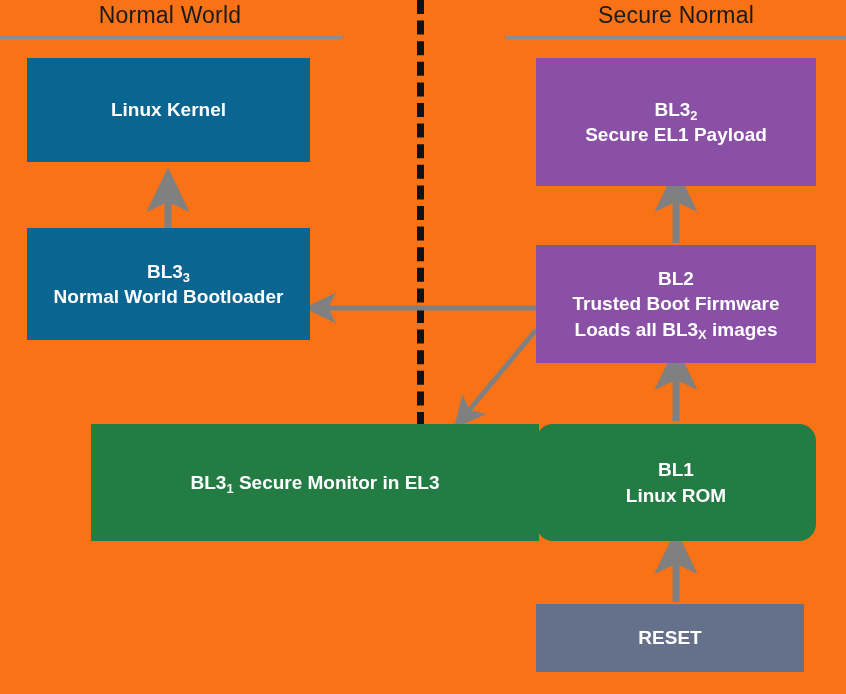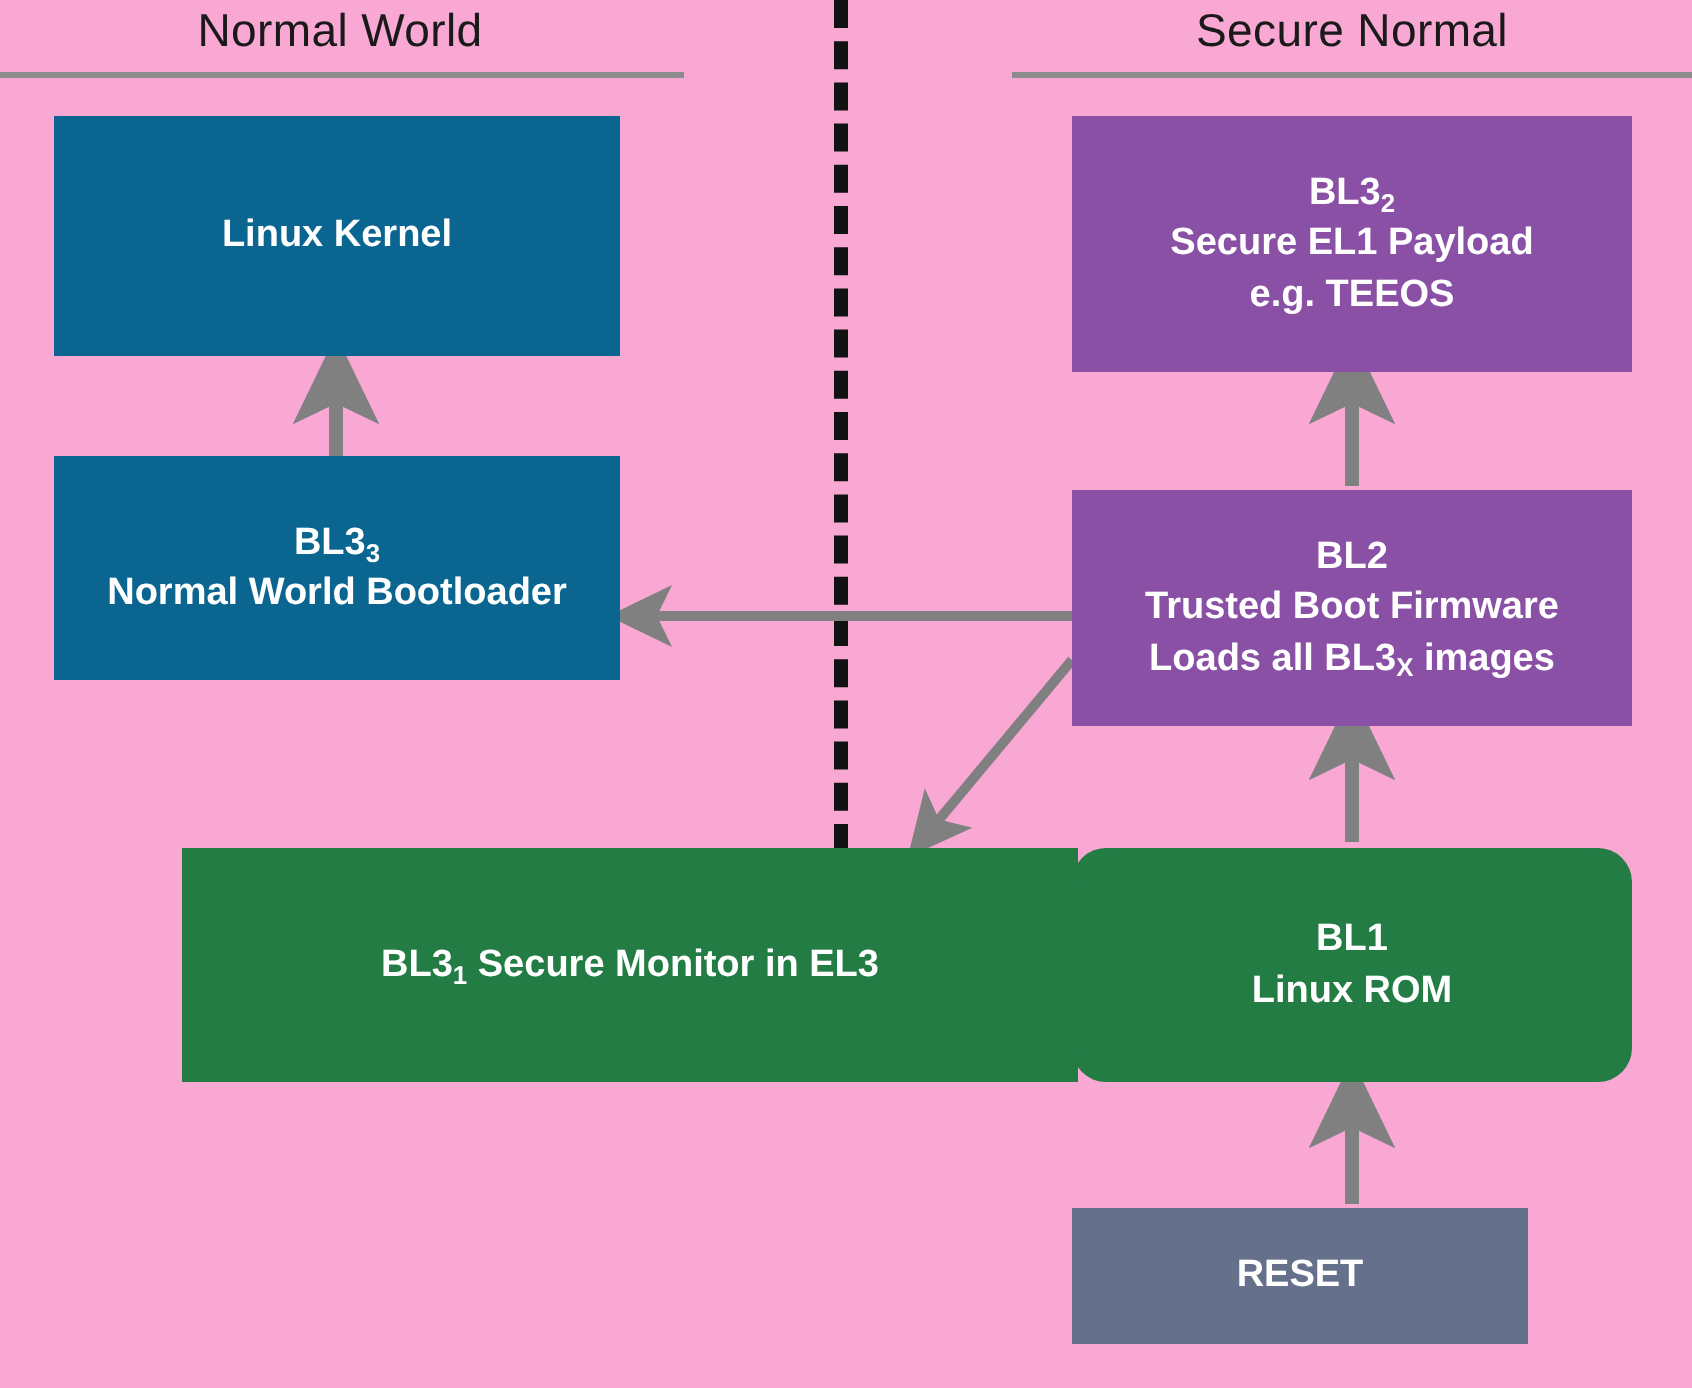--- a/index.html
+++ b/index.html
@@ -7,21 +7,21 @@
     padding: 0;
     background: #ffffff;
   }
   body {
     font-family: "Liberation Sans", sans-serif;
   }
   #canvas {
     position: relative;
     width: 846px;
     height: 694px;
-    background: #f9a8d4;
+    background: #f97316;
     overflow: hidden;
   }
   .hdr-label {
     position: absolute;
     text-align: center;
     font-size: 23px;
     font-weight: 400;
     color: #1a1a1a;
     letter-spacing: 0.2px;
     white-space: nowrap;
@@ -98,47 +98,46 @@
 
     <line x1="676" y1="243" x2="676" y2="194" stroke="#808080" stroke-width="7" marker-end="url(#ah)"></line>
 
     <line x1="536" y1="308" x2="323" y2="308" stroke="#808080" stroke-width="5" marker-end="url(#ah)"></line>
 
     <line x1="536" y1="330" x2="466" y2="414" stroke="#808080" stroke-width="5" marker-end="url(#ah)"></line>
 
     <line x1="168" y1="240" x2="168" y2="194" stroke="#808080" stroke-width="7" marker-end="url(#ah)"></line>
   </svg>
 
-  <div class="node c-blue" style="left:27px; top:58px; width:283px; height:120px;">
+  <div class="node c-blue" style="left:27px; top:58px; width:283px; height:104px;">
     <span class="line">Linux Kernel</span>
   </div>
 
   <div class="node c-blue" style="left:27px; top:228px; width:283px; height:112px;">
     <span class="line"><span>BL3</span><sub>3</sub></span>
     <span class="line">Normal World Bootloader</span>
   </div>
 
   <div class="node c-purple" style="left:536px; top:58px; width:280px; height:128px;">
     <span class="line"><span>BL3</span><sub>2</sub></span>
     <span class="line">Secure EL1 Payload</span>
-    <span class="line">e.g. TEEOS</span>
   </div>
 
   <div class="node c-purple" style="left:536px; top:245px; width:280px; height:118px;">
     <span class="line">BL2</span>
     <span class="line">Trusted Boot Firmware</span>
     <span class="line"><span>Loads all BL3</span><sub>X</sub><span> images</span></span>
   </div>
 
   <div class="node c-green" style="left:91px; top:424px; width:448px; height:117px;">
     <span class="line"><span>BL3</span><sub>1</sub><span> Secure Monitor in EL3</span></span>
   </div>
 
   <div class="node c-green" style="left:536px; top:424px; width:280px; height:117px;border-radius:17px;">
     <span class="line">BL1</span>
     <span class="line">Linux ROM</span>
   </div>
 
-  <div class="node c-slate" style="left:536px; top:604px; width:228px; height:68px;">
+  <div class="node c-slate" style="left:536px; top:604px; width:268px; height:68px;">
     <span class="line">RESET</span>
   </div>
 
 </div>
 
 </body></html>

